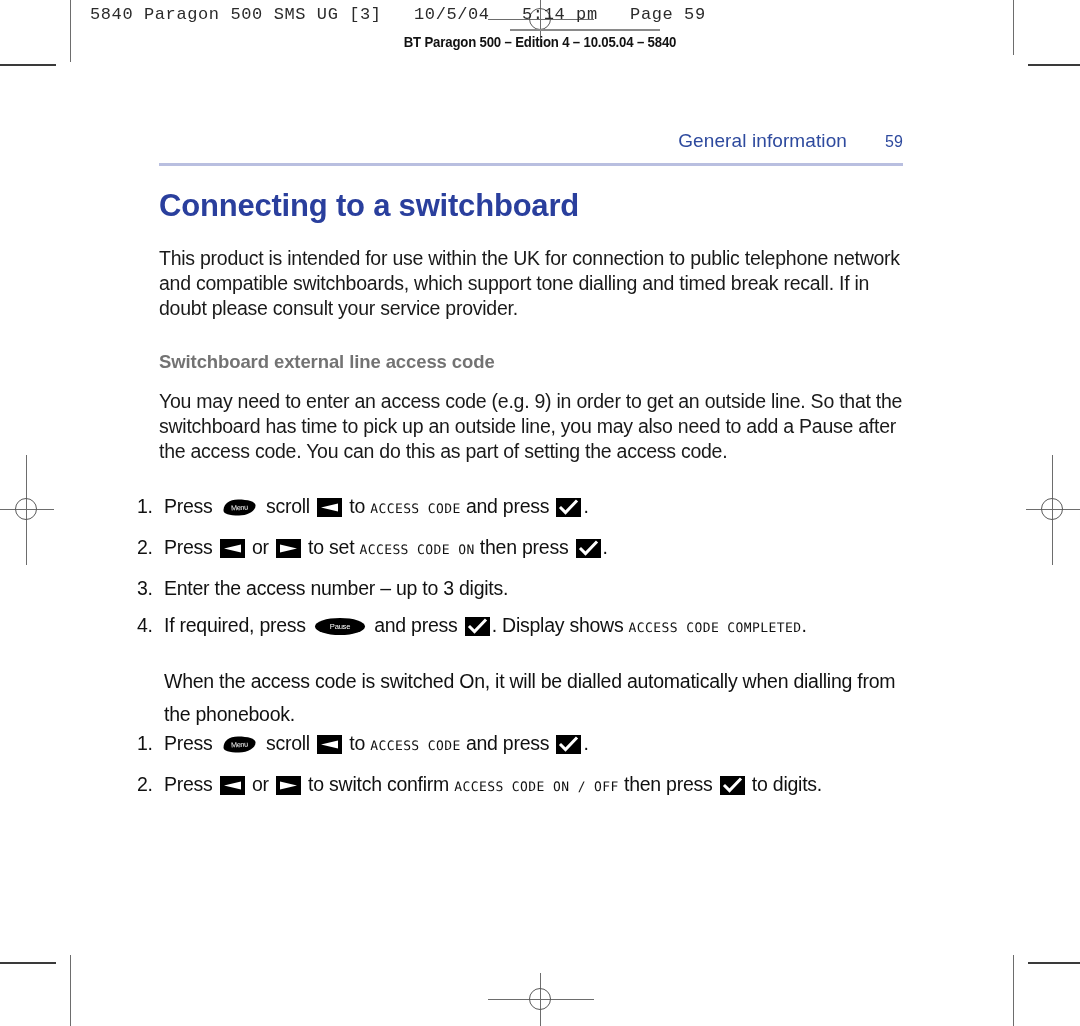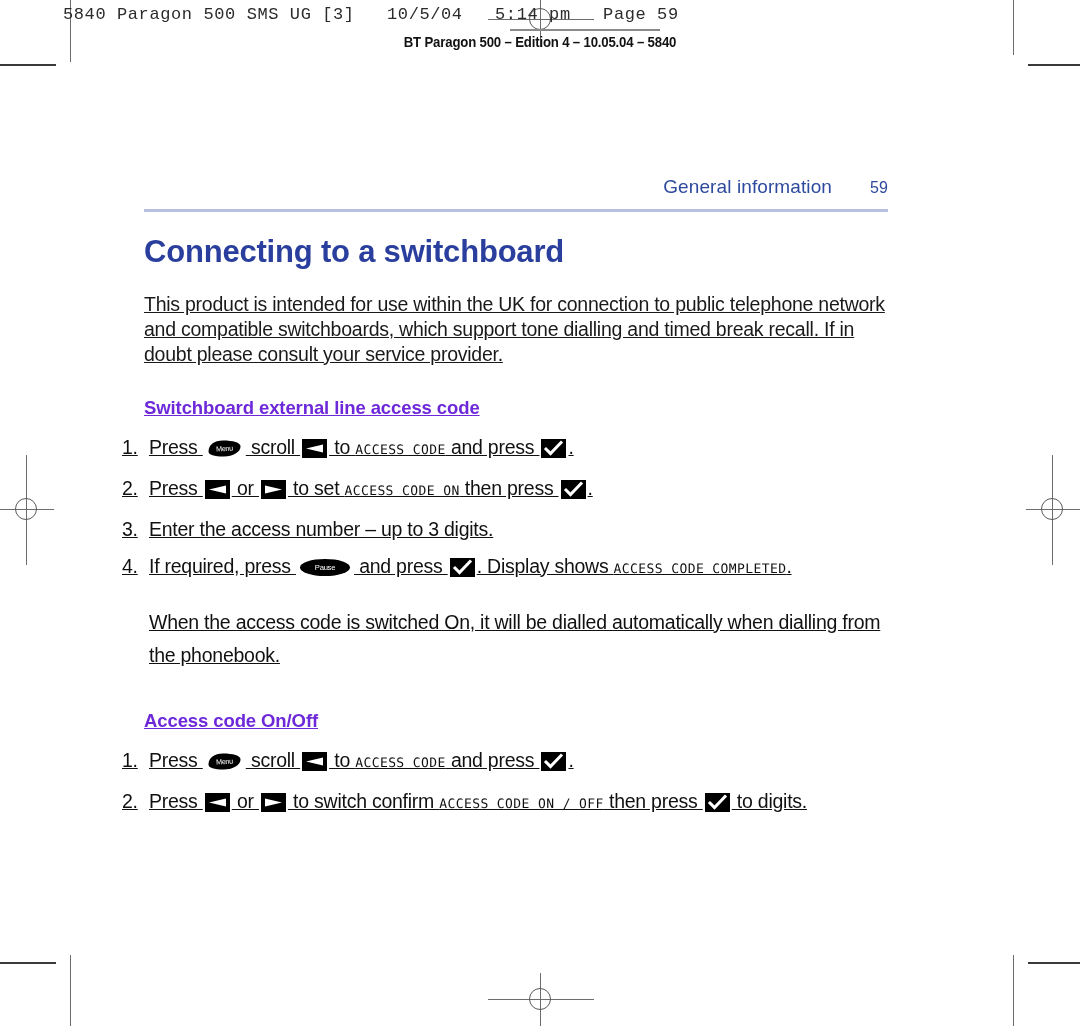--- a/index.html
+++ b/index.html
@@ -52,21 +52,21 @@
 
   
   .proof-header {
     position: absolute;
     left: 0; top: 0;
     width: 1080px;
     height: 62px;
   }
   .proof-stamp {
     position: absolute;
-    left: 63px;
+    left: 90px;
     top: 5px;
     font-family: "Liberation Mono", "DejaVu Sans Mono", monospace;
     font-size: 17px;
     letter-spacing: 0.6px;
     color: #2b2b2b;
     white-space: pre;
   }
   .proof-rule {
     position: absolute;
     left: 510px;
@@ -90,24 +90,23 @@
 
   
   .page {
     position: absolute;
     left: 0; top: 0;
     width: 1080px;
     height: 1026px;
   }
   .content {
     position: absolute;
-    left: 144px;
+    left: 159px;
     top: 130px;
     width: 744px;
-    margin-top: 46px;
   }
   .running-head {
     display: flex;
     align-items: baseline;
     justify-content: flex-end;
     color: #2e4a9e;
     font-size: 19px;
     font-weight: 400;
     letter-spacing: 0.1px;
     padding-bottom: 11px;
@@ -128,37 +127,36 @@
     letter-spacing: -0.2px;
     margin: 6px 0 22px 0;
     font-family: "Liberation Sans", sans-serif;
   }
 
   .body-text,
   .sub-head,
   .step,
   .note {
     font-family: "Liberation Sans Narrow", "Liberation Sans", sans-serif;
-    text-decoration: underline;
   }
 
   .body-text {
     font-size: 19.5px;
     line-height: 25px;
     color: #1a1a1a;
     margin: 0 0 0 0;
     letter-spacing: -0.25px;
     transform-origin: left top;
   }
   .body-text.block { margin-bottom: 30px; }
 
   .sub-head {
     font-size: 18.5px;
     font-weight: 700;
-    color: #6d28d9;
+    color: #737373;
     letter-spacing: -0.1px;
     margin: 0 0 16px 0;
   }
 
   .steps { margin: 0; padding: 0; list-style: none; }
   .step {
     display: flex;
     align-items: baseline;
     font-size: 19.5px;
     line-height: 24px;
@@ -268,20 +266,21 @@
       <span class="rh-title">General information</span>
       <span class="rh-page">59</span>
     </div>
     <div class="head-rule"></div>
 
     <h1 class="chapter-title">Connecting to a switchboard</h1>
 
     <p class="body-text block">This product is intended for use within the UK for connection to public telephone network and compatible switchboards, which support tone dialling and timed break recall. If in doubt please consult your service provider.</p>
 
     <div class="sub-head">Switchboard external line access code</div>
+    <p class="body-text block">You may need to enter an access code (e.g. 9) in order to get an outside line. So that the switchboard has time to pick up an outside line, you may also need to add a Pause after the access code. You can do this as part of setting the access code.</p>
 
     <ol class="steps" id="steps-set">
         <li class="step">
           <span class="num">1.</span>
           <span class="txt"><span>Press </span><span class="key key-menu"><svg width="37" height="19" viewBox="0 0 37 19">
                 <path d="M2.5,12.5 C2.5,6 8,1.5 17,1.5 C27,1.5 34.5,3.5 34.5,7.5 C34.5,13 27,17.5 18,17.5 C8,17.5 2.5,16 2.5,12.5 Z" fill="#000"></path>
                 <text x="18.5" y="12" font-family="Liberation Sans, sans-serif" font-size="7.2" fill="#fff" text-anchor="middle" transform="rotate(-4 18.5 10)">Menu</text>
               </svg></span><span> scroll </span><span class="key key-rect"><svg width="25" height="19" viewBox="0 0 25 19">
                 <rect x="0" y="0" width="25" height="19" fill="#000"></rect>
                 <polygon points="21,5.5 4,9.5 21,13.5 21,5.5" fill="#fff"></polygon>
@@ -314,21 +313,20 @@
                 <text x="26" y="13.4" font-family="Liberation Sans, sans-serif" font-size="7.6" fill="#fff" text-anchor="middle">Pause</text>
               </svg></span><span> and press </span><span class="key key-rect"><svg width="25" height="19" viewBox="0 0 25 19">
                 <rect x="0" y="0" width="25" height="19" fill="#000"></rect>
                 <path d="M5 10 L9.5 14.5 L20 3.5" stroke="#fff" stroke-width="3" fill="none" stroke-linecap="square"></path>
               </svg></span><span>. Display shows </span><span class="lcd">ACCESS CODE COMPLETED</span><span>.</span></span>
         </li>
       </ol>
 
     <p class="note">When the access code is switched On, it will be dialled automatically when dialling from the phonebook.</p>
 
-    <div class="sub-head" style="margin-top:38px;">Access code On/Off</div>
     <ol class="steps" id="steps-onoff">
         <li class="step">
           <span class="num">1.</span>
           <span class="txt"><span>Press </span><span class="key key-menu"><svg width="37" height="19" viewBox="0 0 37 19">
                 <path d="M2.5,12.5 C2.5,6 8,1.5 17,1.5 C27,1.5 34.5,3.5 34.5,7.5 C34.5,13 27,17.5 18,17.5 C8,17.5 2.5,16 2.5,12.5 Z" fill="#000"></path>
                 <text x="18.5" y="12" font-family="Liberation Sans, sans-serif" font-size="7.2" fill="#fff" text-anchor="middle" transform="rotate(-4 18.5 10)">Menu</text>
               </svg></span><span> scroll </span><span class="key key-rect"><svg width="25" height="19" viewBox="0 0 25 19">
                 <rect x="0" y="0" width="25" height="19" fill="#000"></rect>
                 <polygon points="21,5.5 4,9.5 21,13.5 21,5.5" fill="#fff"></polygon>
               </svg></span><span> to </span><span class="lcd">ACCESS CODE</span><span> and press </span><span class="key key-rect"><svg width="25" height="19" viewBox="0 0 25 19">

